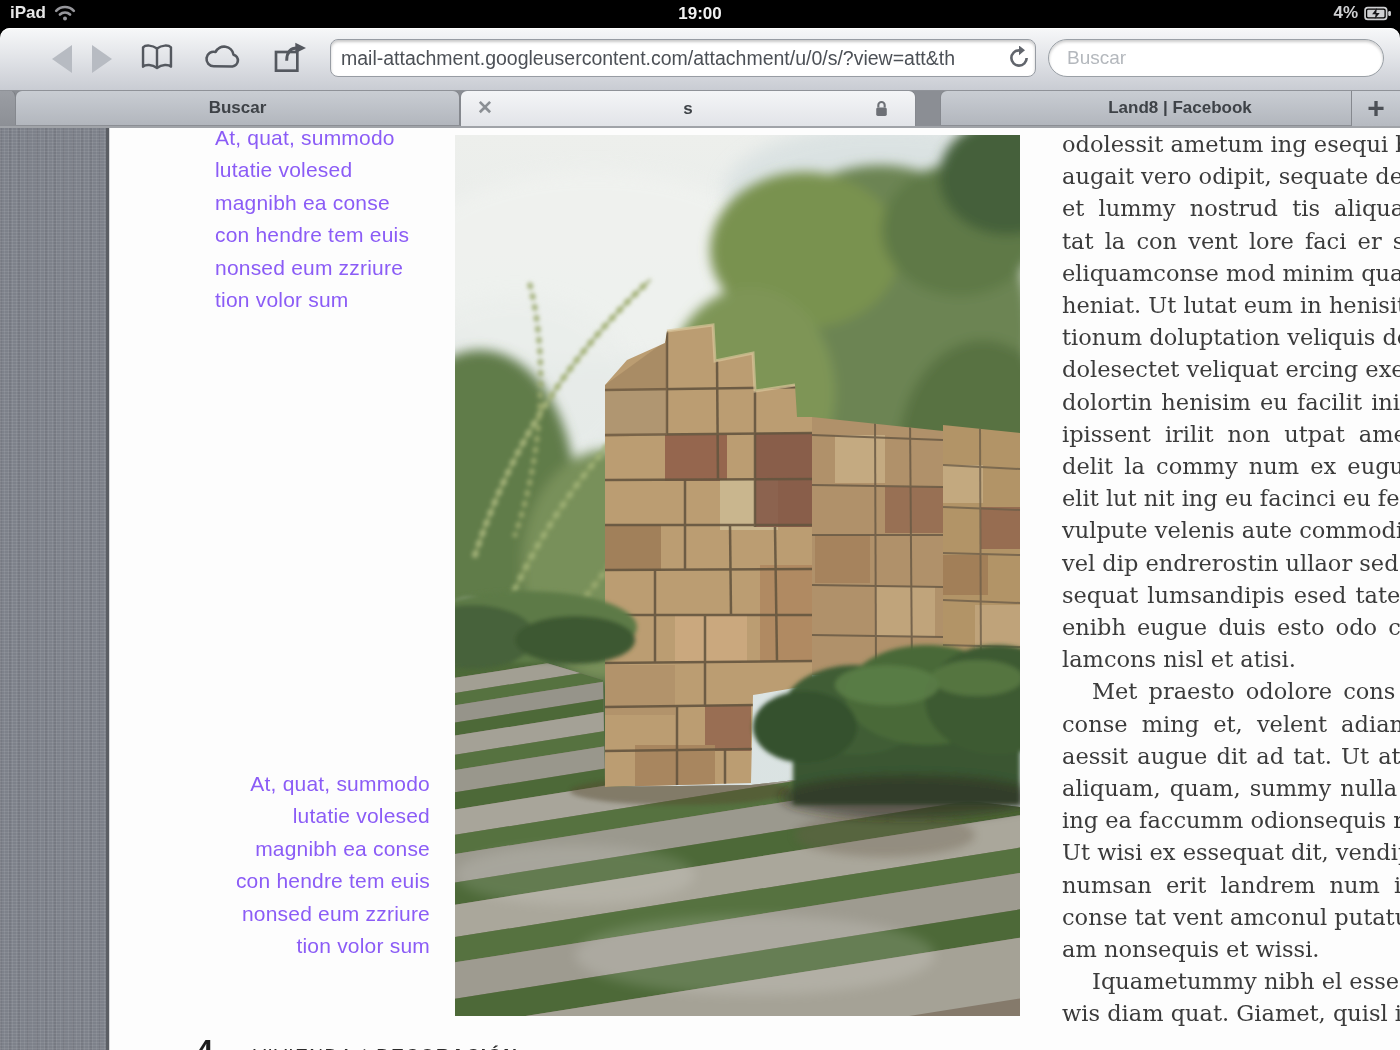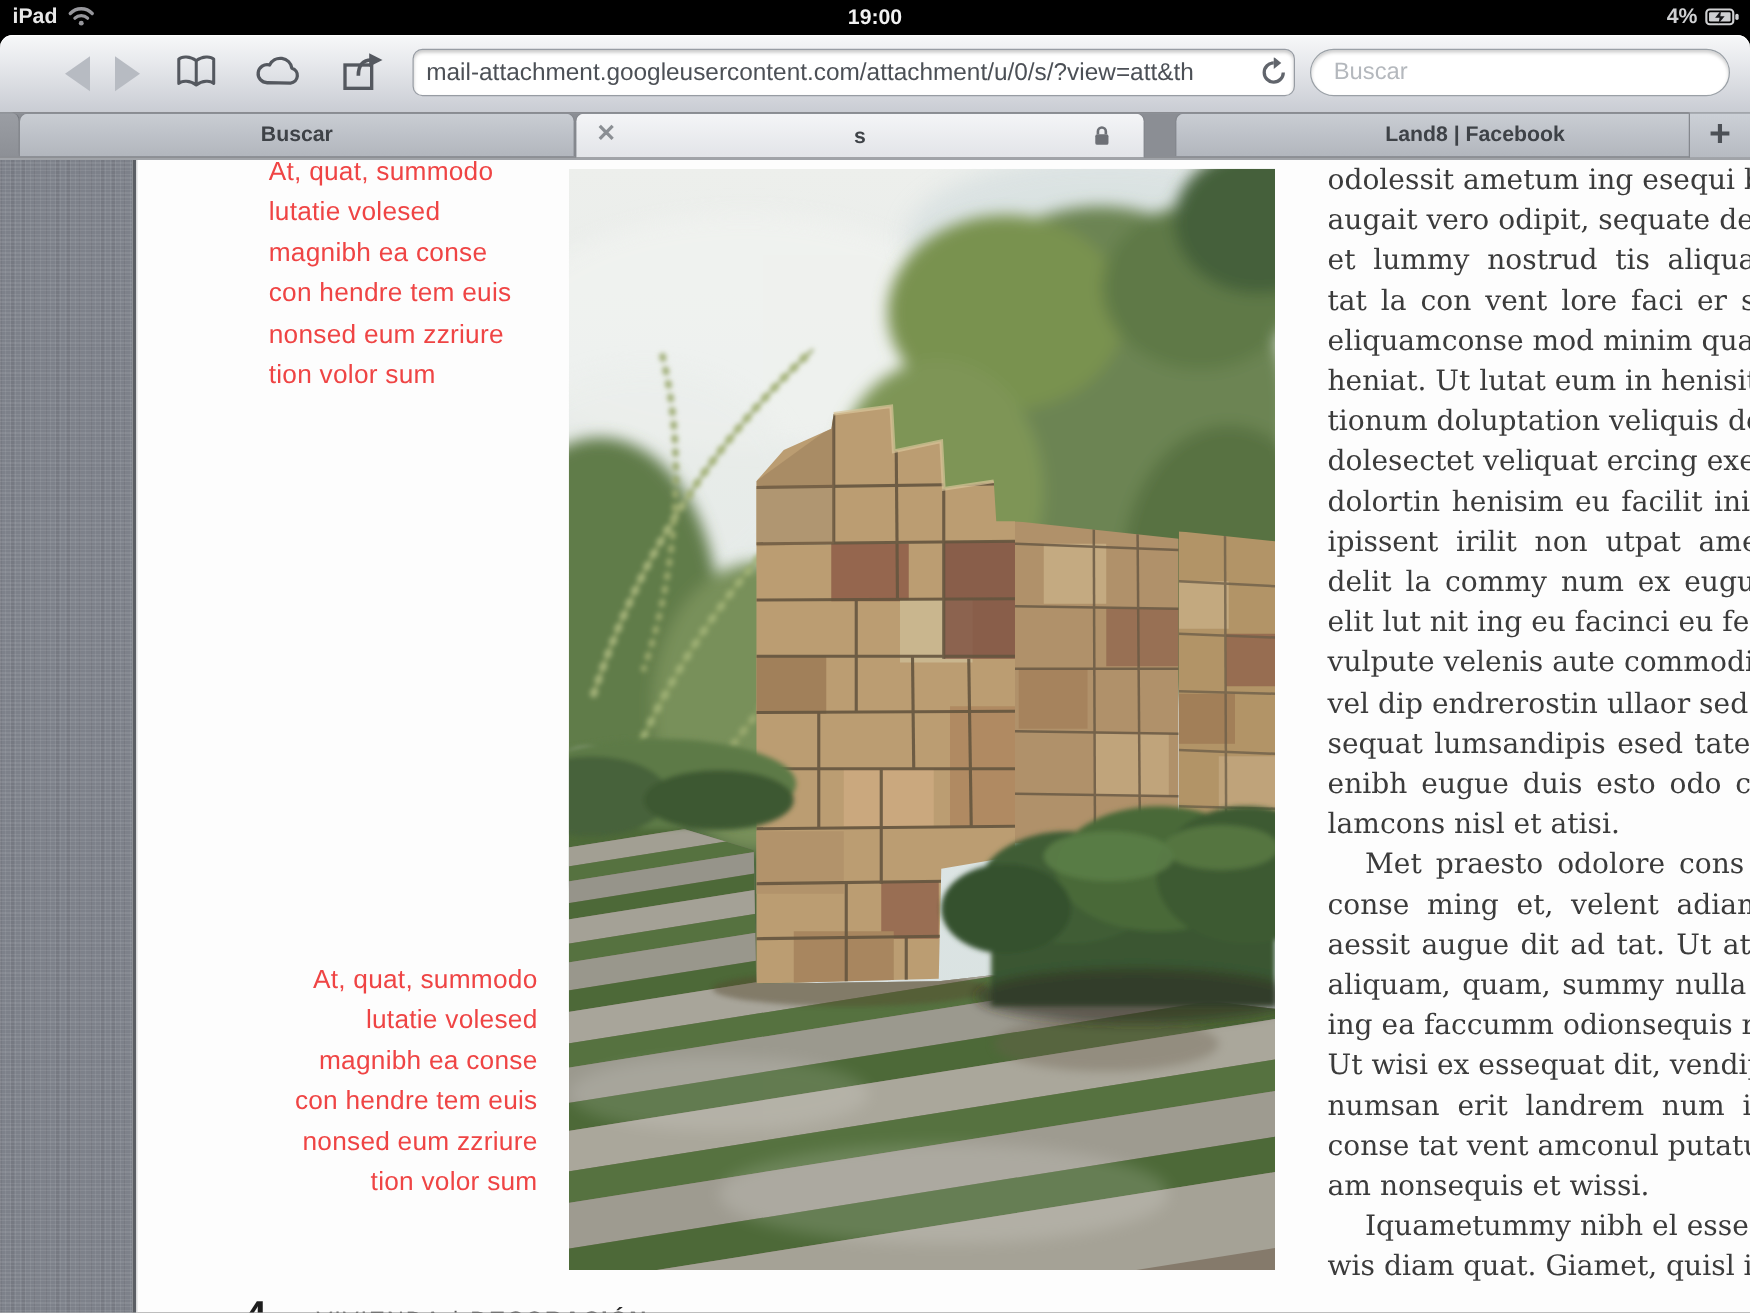--- a/index.html
+++ b/index.html
@@ -68,21 +68,21 @@
   .linen{
     position:absolute;left:0;top:0;width:106px;height:924px;background-color:#7d818a;
     background-image:
       repeating-linear-gradient(0deg,rgba(255,255,255,.08) 0 1px,transparent 1px 3px),
       repeating-linear-gradient(90deg,rgba(255,255,255,.07) 0 1px,transparent 1px 4px),
       repeating-linear-gradient(90deg,rgba(0,0,0,.06) 0 2px,transparent 2px 9px);
   }
   .page-edge{position:absolute;left:106px;top:0;width:3px;height:924px;background:#5b5e64;}
   .page-edge-hl{position:absolute;left:109px;top:0;width:1px;height:924px;background:#d9dadc;}
   
-  .caption{position:absolute;color:#ef4444;font-size:21px;line-height:32.4px;font-family:"Liberation Sans",sans-serif;letter-spacing:.2px;}
+  .caption{position:absolute;color:#8b5cf6;font-size:21px;line-height:32.4px;font-family:"Liberation Sans",sans-serif;letter-spacing:.2px;}
   #caption-top{left:215px;top:-6px;width:220px;text-align:left;}
   #caption-bottom{left:212px;top:640px;width:218px;text-align:right;}
   
   .photo{position:absolute;left:455px;top:7px;width:565px;height:881px;overflow:hidden;}
   
   #body-col{position:absolute;left:1062px;top:0px;width:420px;color:#3b3b3b;
     font-family:"DejaVu Serif","Liberation Serif",serif;font-size:22.5px;line-height:32.2px;}
   .body-line{white-space:pre;}
   .body-line.indent{padding-left:30px;}
   .body-line:nth-child(3),.body-line:nth-child(10),.body-line:nth-child(19),.body-line:nth-child(24){word-spacing:7px;}

